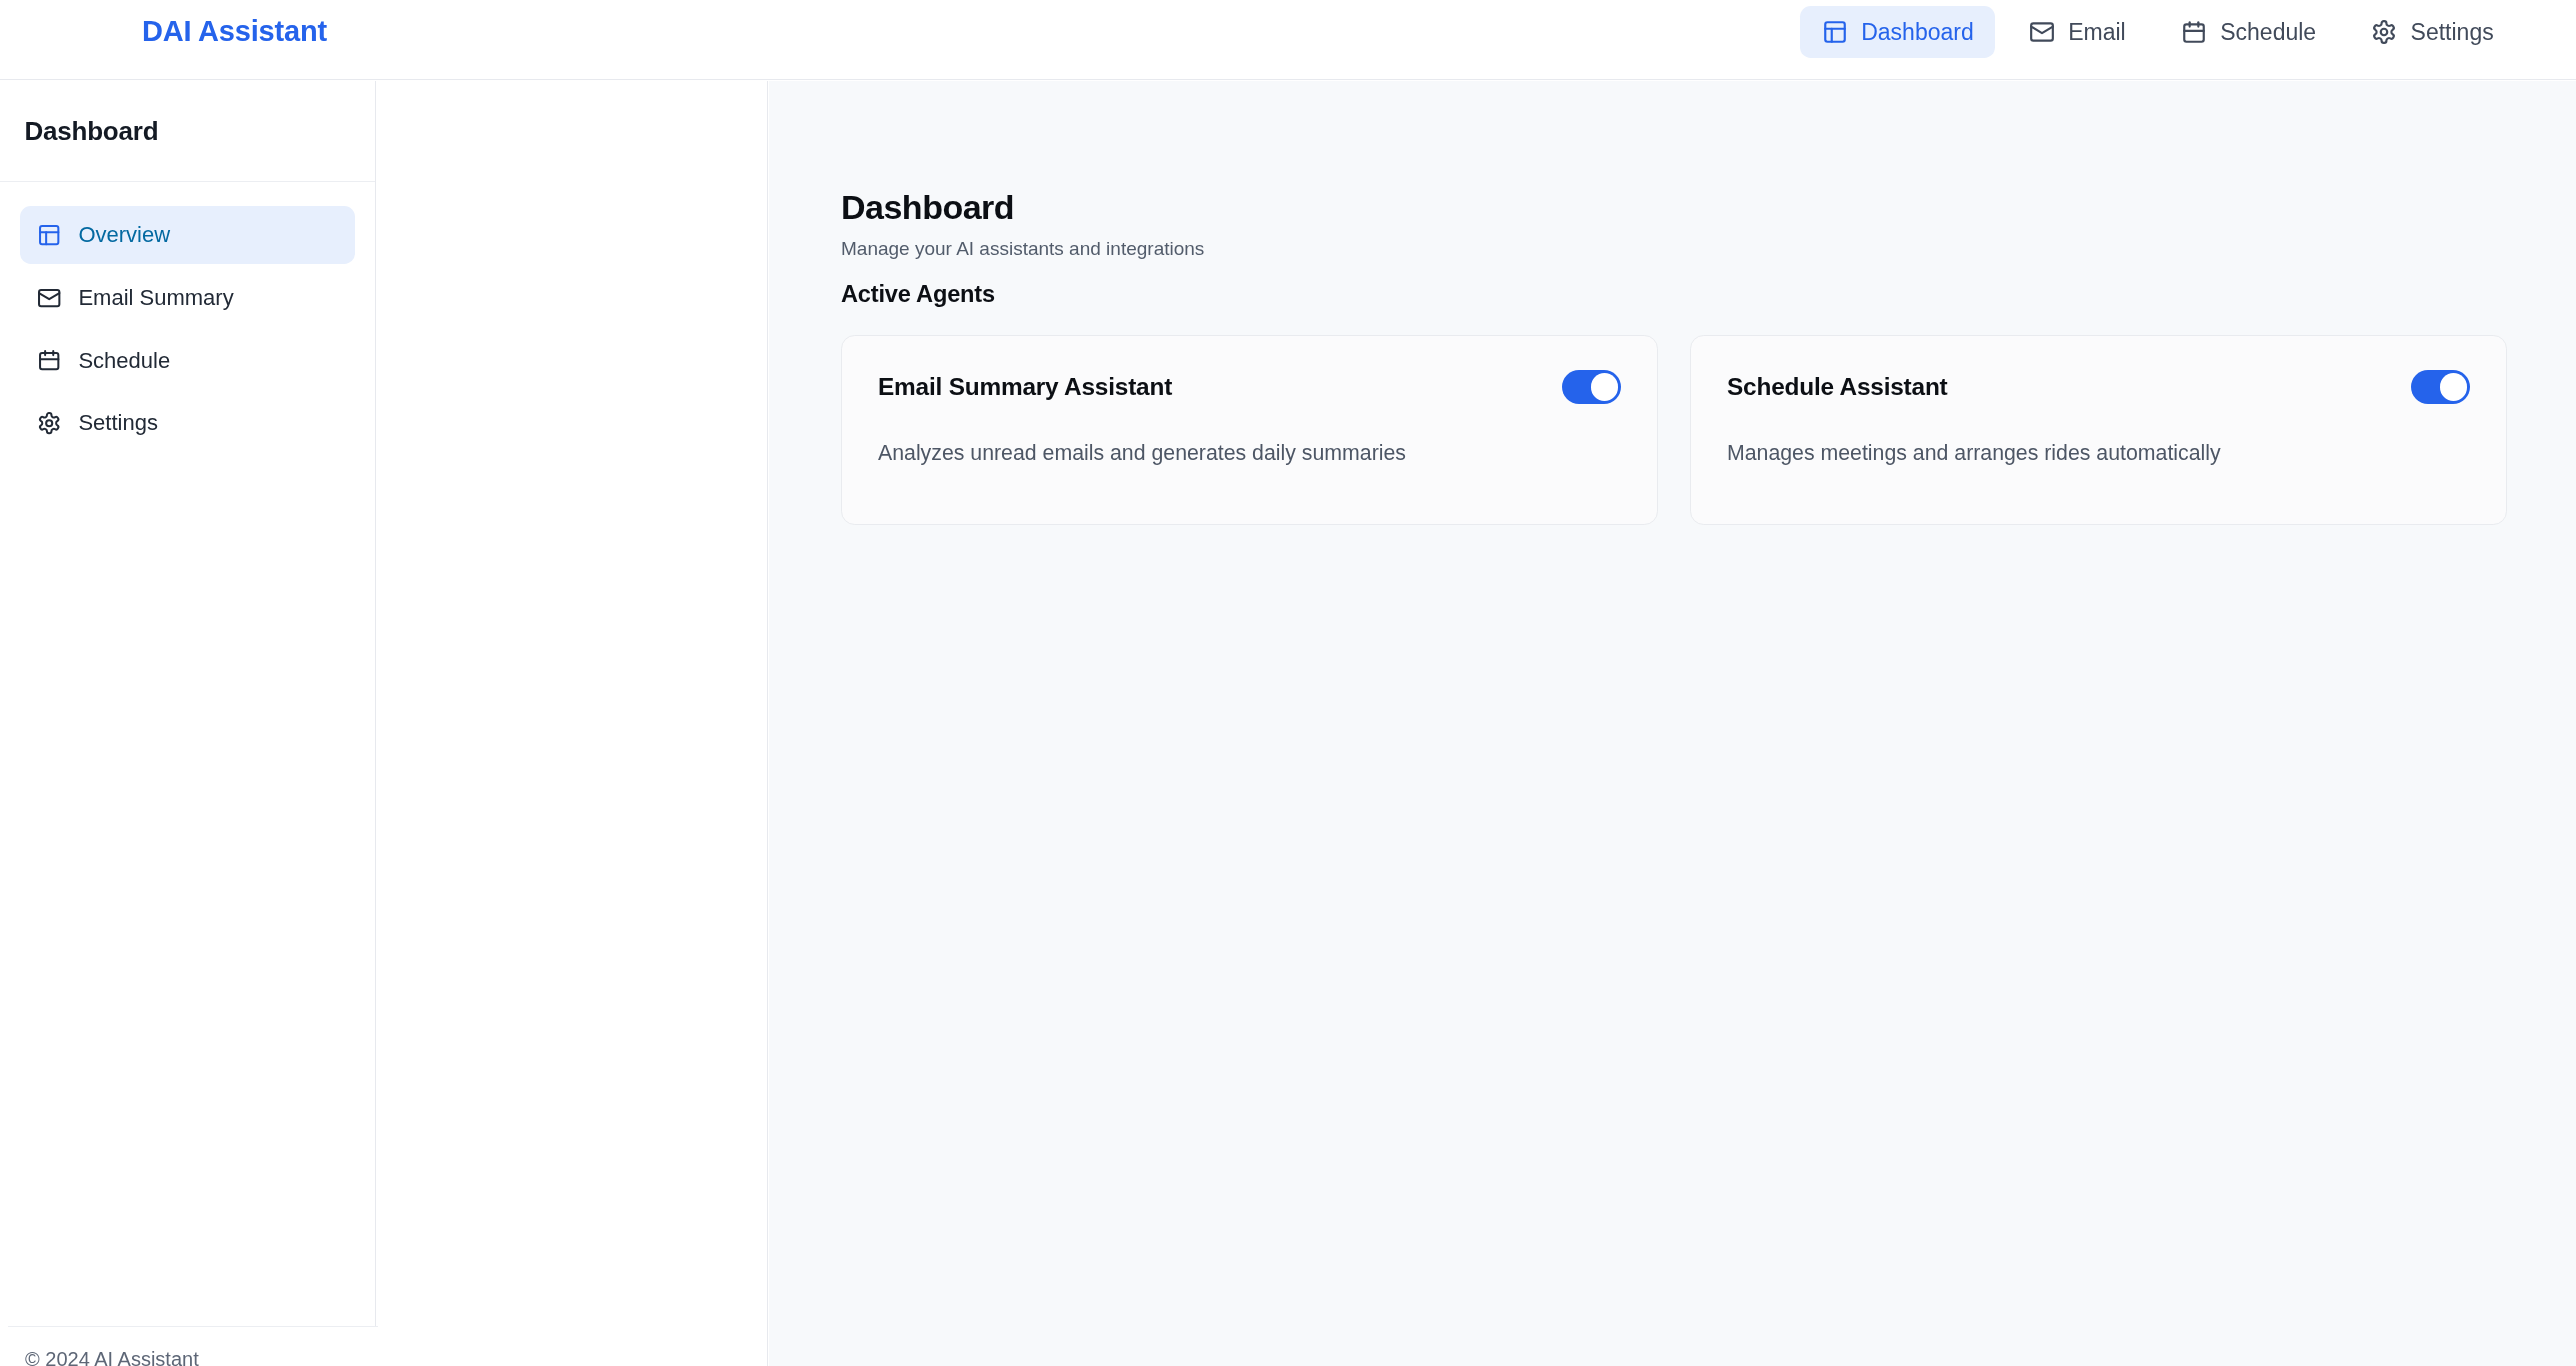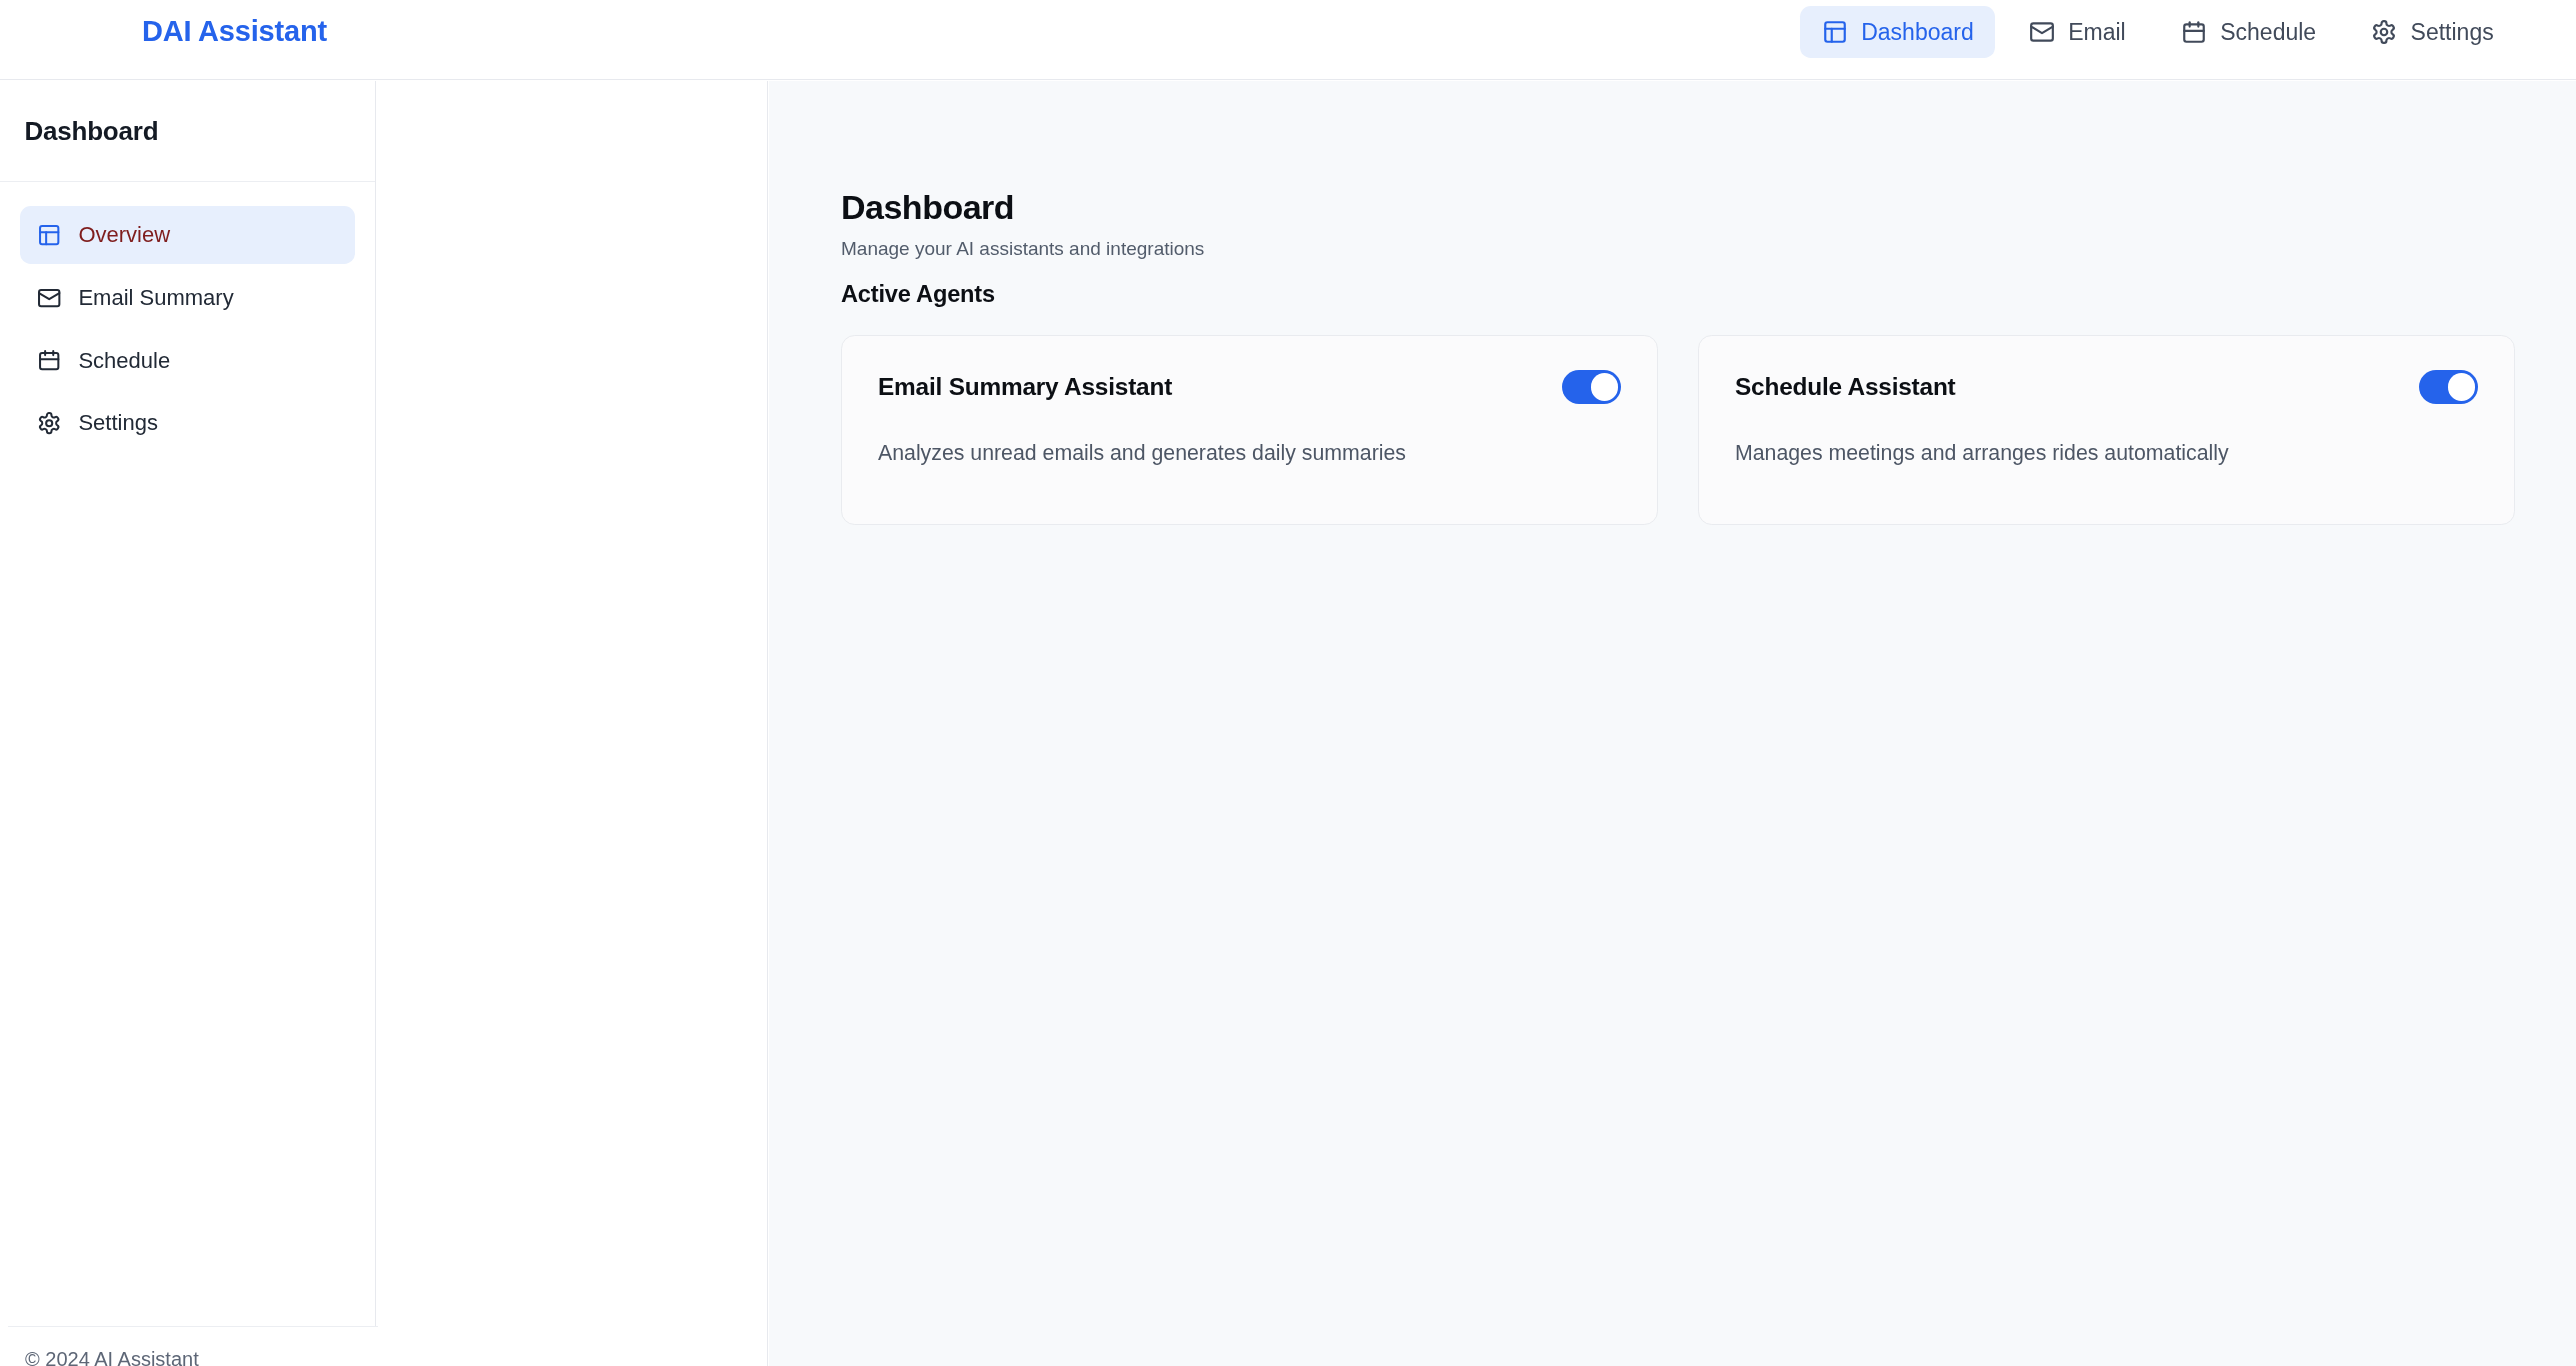--- a/index.html
+++ b/index.html
@@ -95,21 +95,21 @@
     gap: 17px;
     height: 58px;
     padding: 0 17px;
     border-radius: 10.7px;
     font-size: 22px;
     color: #222a36;
     cursor: pointer;
   }
   .sideitem.active {
     background: #e7effd;
-    color: #7f1d1d;
+    color: #0369a1;
   }
   .sideitem svg { display: block; flex: none; }
 
   .sidebar-footer {
     position: absolute;
     left: 0;
     bottom: 0;
     width: 375px;
     height: 41px;
     border-top: 1.5px solid #eceef2;
@@ -165,21 +165,21 @@
     margin-top: 21px;
     font-size: 23.6px;
     font-weight: 700;
     color: #0c0f14;
     letter-spacing: -0.2px;
   }
 
   .card-grid {
     margin-top: 27.4px;
     display: flex;
-    gap: 40px;
+    gap: 32px;
     align-items: flex-end;
   }
   .agent-card {
     width: 817px;
     height: 190px;
     background: #fbfbfc;
     border: 1.5px solid #e9ebef;
     border-radius: 13.7px;
     padding: 34px 36px 0 36px;
     position: relative;

